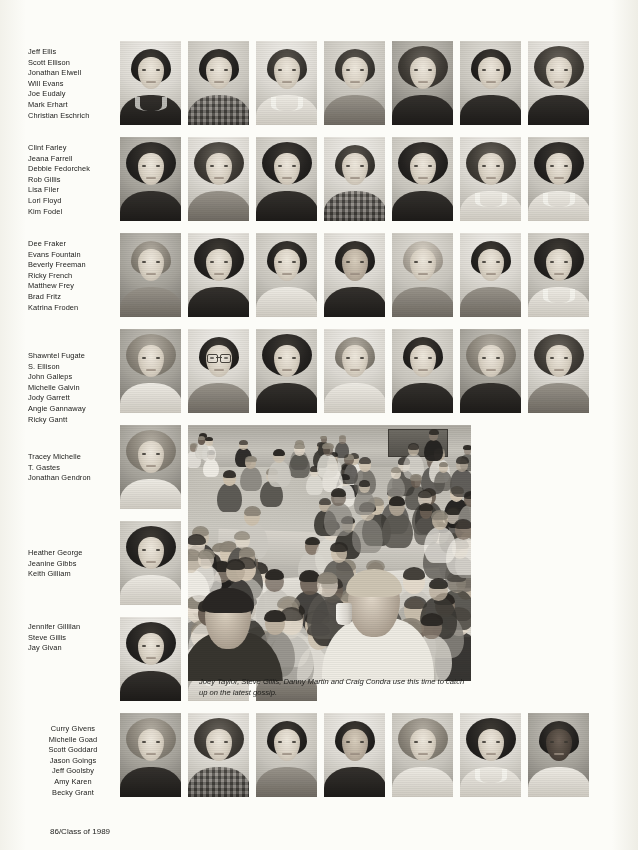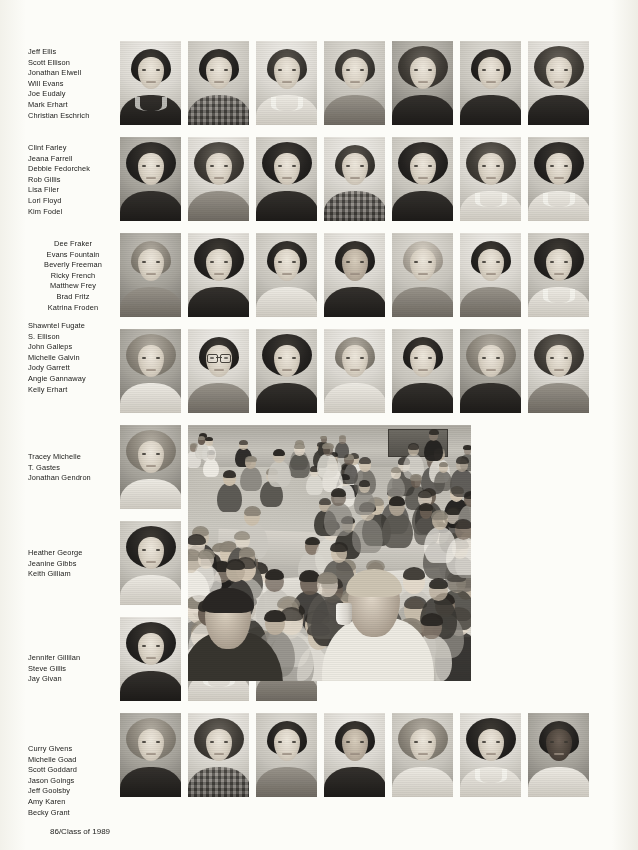--- a/index.html
+++ b/index.html
@@ -310,54 +310,54 @@
         </div>
         <div class="names-col" style="top: 143px;">
           <div class="name-line">Clint Farley</div>
           <div class="name-line">Jeana Farrell</div>
           <div class="name-line">Debbie Fedorchek</div>
           <div class="name-line">Rob Gillis</div>
           <div class="name-line">Lisa Filer</div>
           <div class="name-line">Lori Floyd</div>
           <div class="name-line">Kim Fodel</div>
         </div>
-        <div class="names-col" style="top: 239px; text-align: center;">
+        <div class="names-col" style="top: 239px;">
           <div class="name-line">Dee Fraker</div>
           <div class="name-line">Evans Fountain</div>
           <div class="name-line">Beverly Freeman</div>
           <div class="name-line">Ricky French</div>
           <div class="name-line">Matthew Frey</div>
           <div class="name-line">Brad Fritz</div>
           <div class="name-line">Katrina Froden</div>
         </div>
-        <div class="names-col" style="top: 321px;">
+        <div class="names-col" style="top: 351px;">
           <div class="name-line">Shawntel Fugate</div>
           <div class="name-line">S. Ellison</div>
           <div class="name-line">John Galleps</div>
           <div class="name-line">Michelle Galvin</div>
           <div class="name-line">Jody Garrett</div>
           <div class="name-line">Angie Gannaway</div>
-          <div class="name-line">Kelly Erhart</div>
+          <div class="name-line">Ricky Gantt</div>
         </div>
         <div class="names-col" style="top: 452px;">
           <div class="name-line">Tracey Michelle</div>
           <div class="name-line">T. Gastes</div>
           <div class="name-line">Jonathan Gendron</div>
         </div>
         <div class="names-col" style="top: 548px;">
           <div class="name-line">Heather George</div>
           <div class="name-line">Jeanine Gibbs</div>
           <div class="name-line">Keith Gilliam</div>
         </div>
-        <div class="names-col" style="top: 653px;">
+        <div class="names-col" style="top: 622px;">
           <div class="name-line">Jennifer Gillilan</div>
           <div class="name-line">Steve Gillis</div>
           <div class="name-line">Jay Givan</div>
         </div>
-        <div class="names-col" style="top: 744px;">
+        <div class="names-col" style="top: 724px; text-align: center;">
           <div class="name-line">Curry Givens</div>
           <div class="name-line">Michelle Goad</div>
           <div class="name-line">Scott Goddard</div>
           <div class="name-line">Jason Goings</div>
           <div class="name-line">Jeff Goolsby</div>
           <div class="name-line">Amy Karen</div>
           <div class="name-line">Becky Grant</div>
         </div>
       </div>
 
@@ -1335,16 +1335,17 @@
             <div class="blob" style="left: 14.26px; top: 162.54px; width: 51.48px; height: 25.74px; background: rgb(42, 39, 36); border-radius: 50% 50% 25% 25% / 75% 75% 25% 25%;"></div>
             <div class="blob" style="left: 134.4px; top: 193px; width: 111.8px; height: 103.2px; background: rgb(239, 236, 228); border-radius: 40% 40% 20% 20% / 55% 55% 45% 45%;"></div>
             <div class="blob" style="left: 160.2px; top: 150px; width: 51.6px; height: 61.92px; background: radial-gradient(at 45% 35%, rgb(228, 218, 203) 0%, rgb(169, 157, 142) 75%, rgb(119, 108, 96) 100%); border-radius: 48% 48% 45% 45% / 40% 40% 60% 60%;"></div>
             <div class="blob" style="left: 157.62px; top: 143.98px; width: 56.76px; height: 28.38px; background: rgb(207, 198, 180); border-radius: 50% 50% 25% 25% / 75% 75% 25% 25%;"></div>
             <div style="position: absolute; left: 148px; top: 178px; width: 16px; height: 22px; background: linear-gradient(90deg, rgb(247, 245, 239) 0%, rgb(220, 216, 208) 70%, rgb(189, 185, 177) 100%); border-radius: 3px 3px 6px 6px;"></div>
           </div>
         <div class="candid-grain"></div>
       </div>
     </div>
 
+    <div class="caption">Joey Taylor, Steve Gillis, Danny Martin and Craig Condra use this time to catch up on the latest gossip.</div>
 
     <div class="footer">86/Class of 1989</div>
   </div>
 </div>
 
 </body></html>

